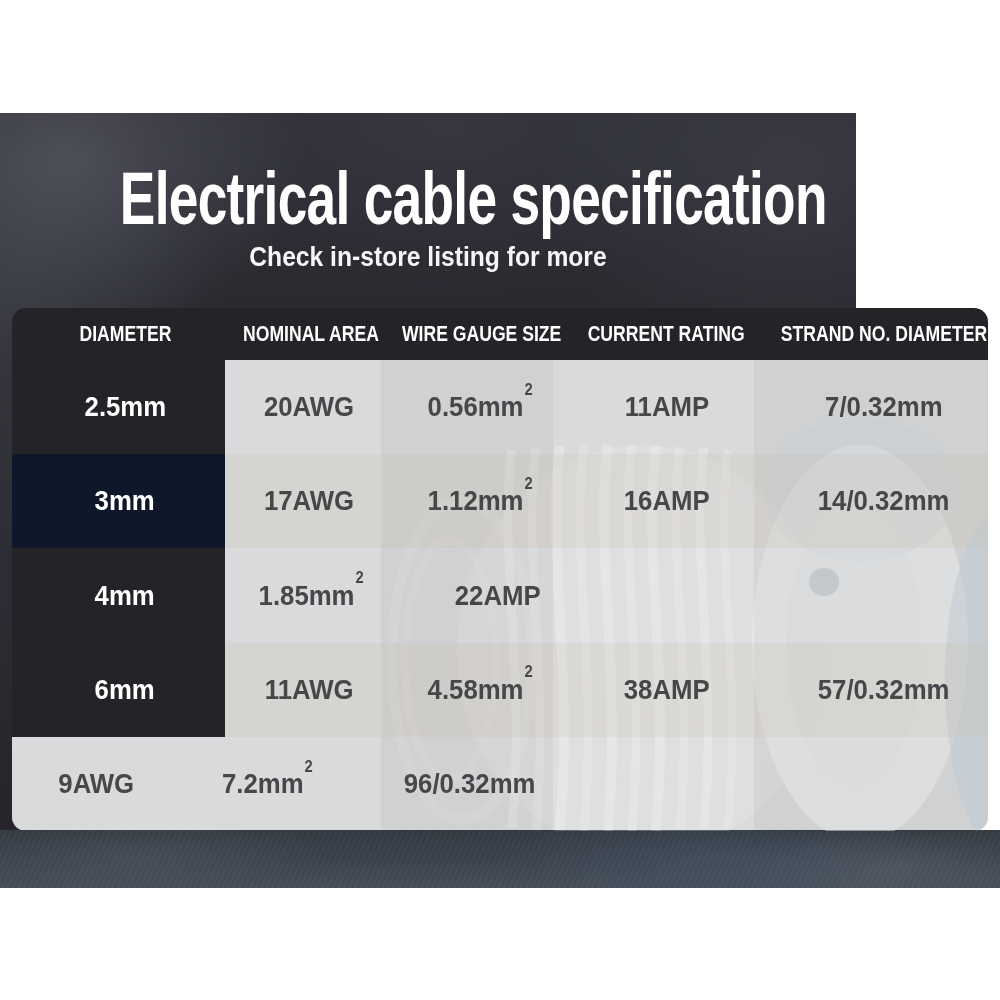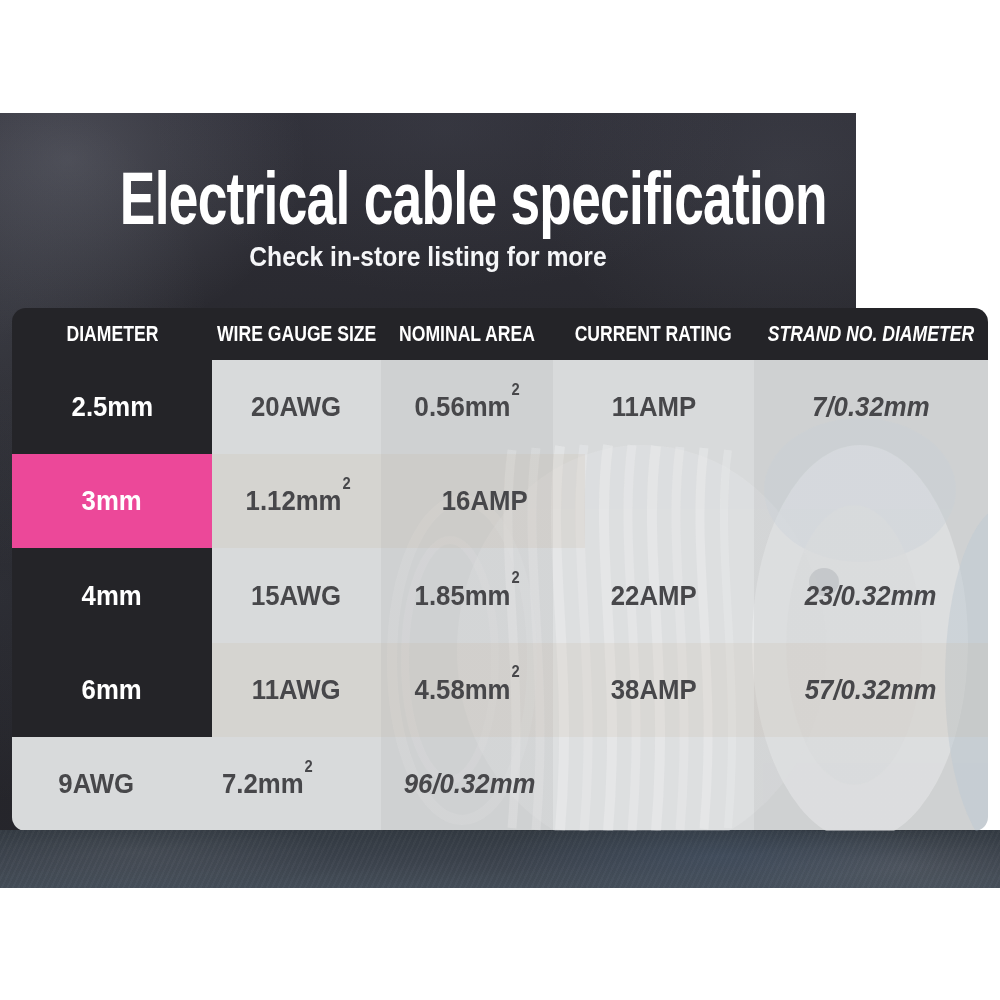--- a/index.html
+++ b/index.html
@@ -65,46 +65,46 @@
   .rows{position:absolute;inset:0;z-index:3;display:flex;flex-direction:column;}
   .row{flex:1;display:flex;}
   .cell{display:flex;align-items:center;justify-content:center;}
   .row:nth-child(even) .cell:not(.c0){background:rgba(197,178,156,0.16);}
   .cell span{
     display:inline-block;font-weight:bold;font-size:28px;color:#47474a;
     white-space:nowrap;transform:scaleX(0.92);transform-origin:50% 50%;
   }
   .c0{background:#242428;}
   .c0 span{color:#ffffff;}
-  .row.active .c0{background:#ec4899;}
+  .row.active .c0{background:#0f172a;}
   sup{font-size:16px;line-height:0;position:relative;top:-11px;margin-left:1px;}
   
-  .w0{width:200px;flex:none;}
+  .w0{width:200px;flex:none;padding-left:13px;}
   .w1{width:169px;flex:none;}
   .w2{width:172px;flex:none;}
   .w3{width:201px;flex:none;}
-  .w4{width:234px;flex:none;font-style:italic;}
+  .w4{width:234px;flex:none;}
 </style>
 </head>
 <body>
 
 <div class="photo">
   <h1 class="title">Electrical cable specification</h1>
   <p class="subtitle">Check in-store listing for more</p>
 
   <div class="spec-table">
     <div class="thead">
       <div class="th w0">
           <span>DIAMETER</span>
         </div>
+      <div class="th w2">
+          <span>NOMINAL AREA</span>
+        </div>
       <div class="th w1">
           <span>WIRE GAUGE SIZE</span>
-        </div>
-      <div class="th w2">
-          <span>NOMINAL AREA</span>
         </div>
       <div class="th w3">
           <span>CURRENT RATING</span>
         </div>
       <div class="th w4">
           <span>STRAND NO. DIAMETER</span>
         </div>
     </div>
 
     <div class="tbody">
@@ -147,42 +147,42 @@
               <span>11AMP</span>
             </div>
           <div class="cell w4">
               <span>7/0.32mm</span>
             </div>
         </div>
         <div class="row active">
           <div class="cell c0 w0">
               <span>3mm</span>
             </div>
+          <div class="cell w1">
+              <span>17AWG</span>
+            </div>
           <div class="cell w2">
               <span><i style="font-style:normal">1.12mm</i><sup>2</sup></span>
             </div>
           <div class="cell w3">
               <span>16AMP</span>
             </div>
+          <div class="cell w4">
+              <span>14/0.32mm</span>
+            </div>
         </div>
         <div class="row">
           <div class="cell c0 w0">
               <span>4mm</span>
             </div>
-          <div class="cell w1">
-              <span>15AWG</span>
-            </div>
           <div class="cell w2">
               <span><i style="font-style:normal">1.85mm</i><sup>2</sup></span>
             </div>
           <div class="cell w3">
               <span>22AMP</span>
-            </div>
-          <div class="cell w4">
-              <span>23/0.32mm</span>
             </div>
         </div>
         <div class="row">
           <div class="cell c0 w0">
               <span>6mm</span>
             </div>
           <div class="cell w1">
               <span>11AWG</span>
             </div>
           <div class="cell w2">

